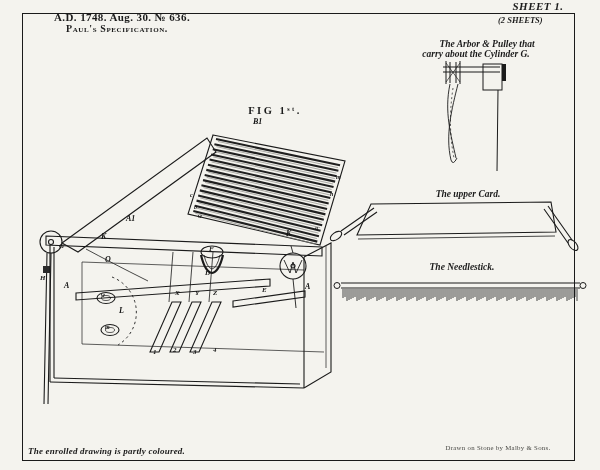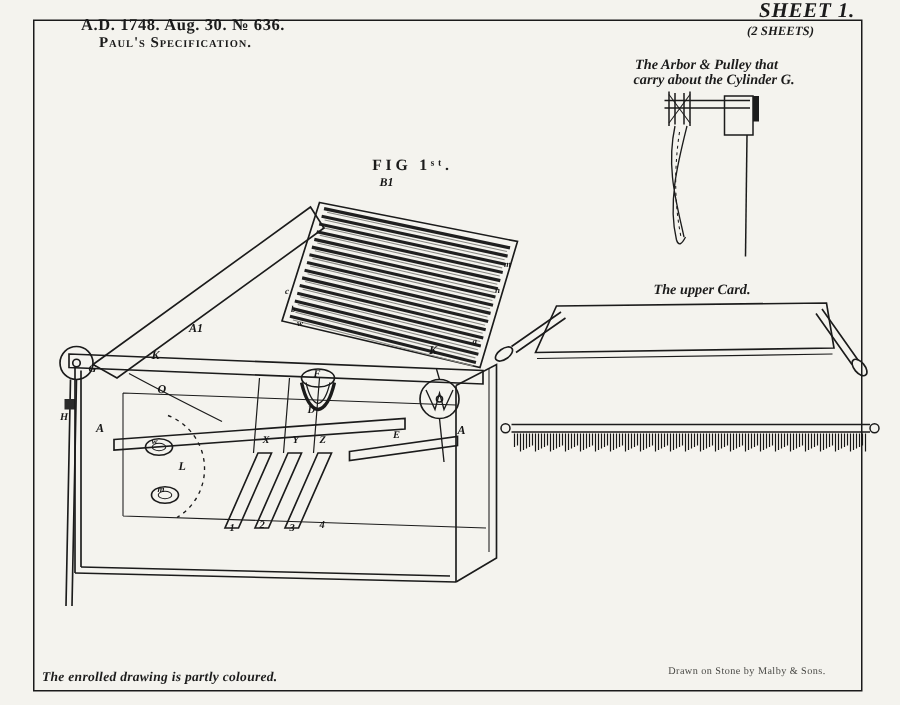--- a/index.html
+++ b/index.html
@@ -4,25 +4,25 @@
 <style>
   html,body{margin:0;padding:0;background:#e7e5df;}
   .page{position:relative;width:600px;height:470px;background:#f4f3ee;overflow:hidden;
         font-family:"Liberation Serif","DejaVu Serif",serif;color:#1b1b1b;
         outline:1px solid #9a988f;}
   .frame{position:absolute;left:22px;top:13px;width:551px;height:446px;
          border:1.6px solid #1a1a1a;}
   .txt{position:absolute;white-space:nowrap;color:#1b1b1b;text-align:right;}
   .docket1{left:54px;top:11px;font-size:11px;font-weight:bold;letter-spacing:.4px;}
   .docket2{left:66px;top:23px;font-size:10px;font-weight:bold;font-variant:small-caps;letter-spacing:.6px;}
-  .sheet1{left:498px;top:0px;width:80px;text-align:center;font-size:14px;font-weight:bold;font-style:italic;letter-spacing:.5px;}
+  .sheet1{left:498px;top:0px;width:80px;text-align:center;font-size:11px;font-weight:bold;font-style:italic;letter-spacing:.5px;}
   .sheet2{left:498px;top:15px;width:80px;text-align:left;font-size:8.5px;font-weight:bold;font-style:italic;}
   .figtitle{left:230px;top:105px;width:90px;text-align:center;font-size:10.5px;font-weight:bold;letter-spacing:2.5px;}
   .cap{font-style:italic;font-weight:bold;font-size:9.5px;text-align:center;}
-  .cap1a{left:396px;top:39px;width:150px;}
+  .cap1a{left:412px;top:39px;width:150px;}
   .cap1b{left:396px;top:49px;width:160px;}
   .cap2{left:398px;top:189px;width:140px;}
   .cap3{left:392px;top:262px;width:140px;}
   .footnote{left:28px;top:418px;font-style:italic;font-weight:bold;font-size:9px;letter-spacing:.2px;margin-top:28px;}
   .printer{left:432px;top:444px;width:132px;text-align:center;font-size:6.8px;color:#4a4a46;letter-spacing:.3px;}
   .lblayer span{position:absolute;font-style:italic;font-weight:bold;line-height:1;
                 font-family:"Liberation Serif","DejaVu Serif",serif;color:#151515;}
   svg{position:absolute;left:0;top:0;}
   .stroke{stroke:#1b1b1b;fill:none;}
 </style>
@@ -36,20 +36,21 @@
   <div class="txt docket1">A.D. 1748. Aug. 30. № 636.</div>
   <div class="txt docket2">Paul's Specification.</div>
   <div class="txt sheet1">SHEET 1.</div>
   <div class="txt sheet2">(2 SHEETS)</div>
 
   <div class="txt figtitle">FIG 1ˢᵗ.</div>
 
   <div class="txt cap cap1a">The Arbor &amp; Pulley that</div>
   <div class="txt cap cap1b">carry about the Cylinder G.</div>
   <div class="txt cap cap2">The upper Card.</div>
+  <div class="txt cap cap3">The Needlestick.</div>
 
   <div class="txt footnote">The enrolled drawing is partly coloured.</div>
   <div class="txt printer">Drawn on Stone by Malby &amp; Sons.</div>
 
   <svg id="art" width="600" height="470" viewBox="0 0 600 470">
 
     <g class="stroke" stroke-width="1.1">
 
       <path d="M213,135 L345,161 L320,245 L188,214 Z"></path>
       <g id="bed-sticks">

